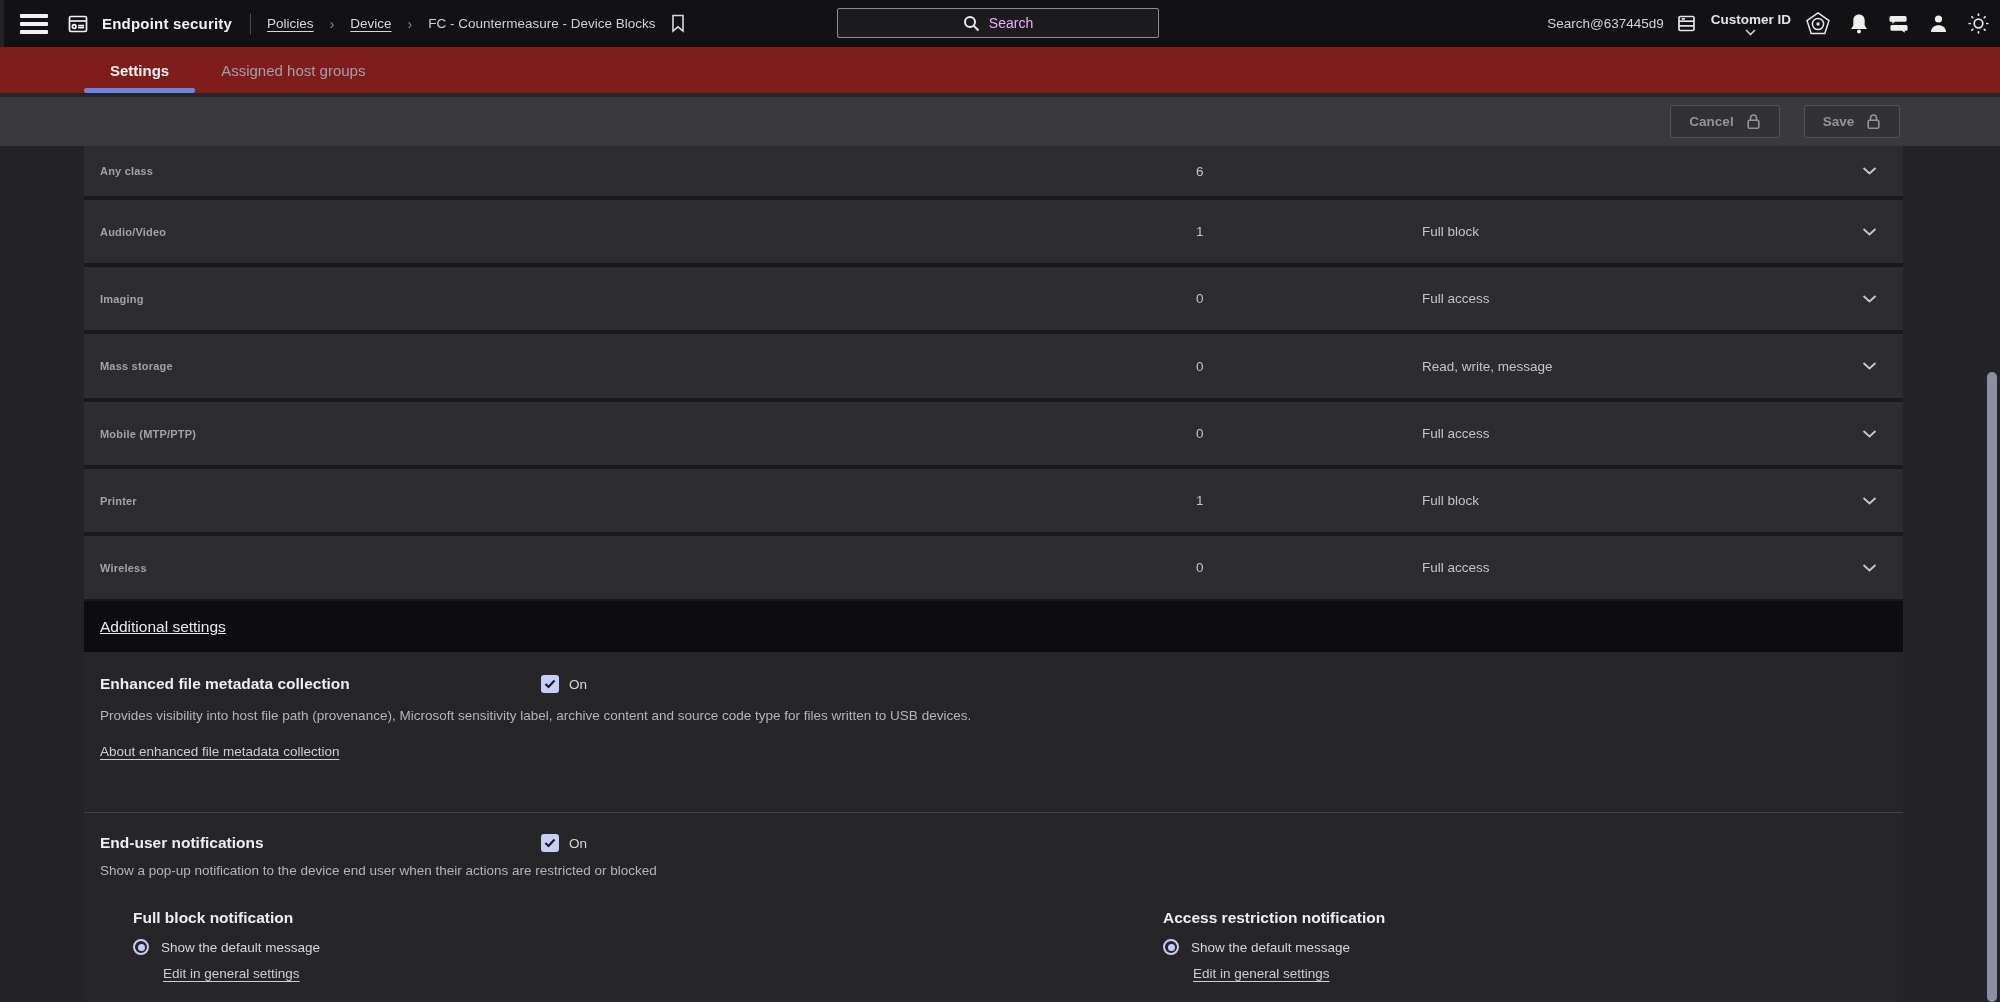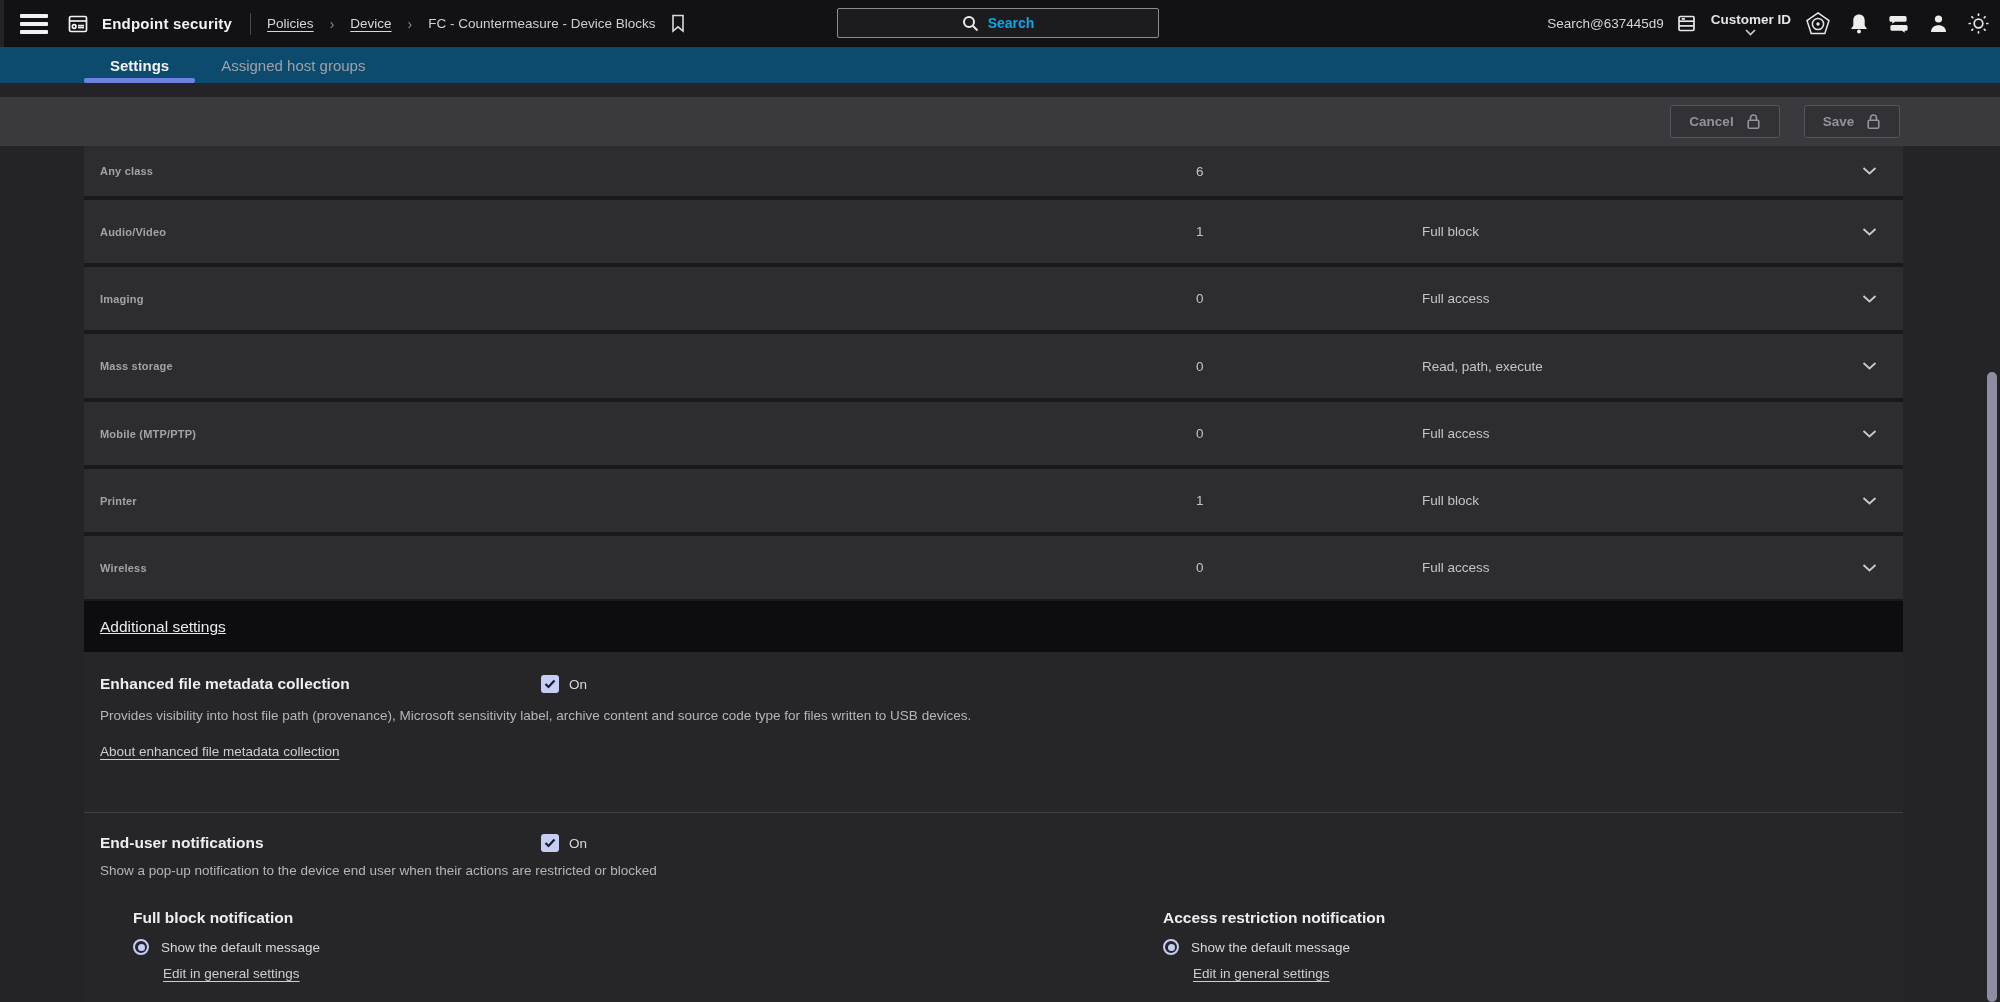--- a/index.html
+++ b/index.html
@@ -20,31 +20,31 @@
   .app-icon{margin-left:18px;}
   .app-title{margin-left:12px;font-size:15px;font-weight:700;color:#f2f2f4;letter-spacing:.2px;white-space:nowrap;}
   .tb-divider{width:1px;height:22px;background:#4a4a52;margin:0 16px 0 18px;}
   .crumbs{display:flex;align-items:center;gap:16px;font-size:13.5px;white-space:nowrap;}
   .crumb-link{color:#d7d8dc;text-decoration:underline;text-underline-offset:3px;cursor:pointer;}
   .crumb-sep{color:#8d8d94;font-size:14px;}
   .crumb-current{color:#cfd0d4;}
   .bookmark{margin-left:14px;cursor:pointer;}
 
   .searchbox{position:absolute;left:833px;top:8px;width:322px;height:30px;border:1px solid #8b8b92;border-radius:2px;background:#1c1c1f;display:flex;align-items:center;justify-content:center;gap:9px;cursor:text;}
-  .searchbox .ph{font-size:14px;font-weight:700;color:#0ea5e9;text-align:right;}
+  .searchbox .ph{font-size:14px;font-weight:400;color:#f0abfc;text-align:right;}
 
   .topbar-right{position:absolute;right:14px;top:0;height:47px;display:flex;align-items:center;}
   .ctx-text{font-size:13.5px;color:#d2d3d7;margin-right:12px;white-space:nowrap;}
   .icon-btn{display:flex;align-items:center;justify-content:center;cursor:pointer;}
   .customer{display:flex;align-items:center;gap:2px;margin:0 14px 0 14px;cursor:pointer;flex-direction:column;}
   .customer .lbl{font-size:13.5px;font-weight:600;color:#e3e4e8;white-space:nowrap;}
   .gap18{margin-left:18px;}
 
   
-  .tabbar{position:absolute;left:0;top:47px;width:2000px;height:36px;background:#0c4a6e;display:flex;align-items:stretch;}
+  .tabbar{position:absolute;left:0;top:47px;width:2000px;height:46px;background:#7f1d1d;display:flex;align-items:stretch;}
   .tab{position:relative;display:flex;align-items:center;padding:0 26px;font-size:15px;color:#a0a1a7;cursor:pointer;}
   .tab.first{margin-left:84px;}
   .tab.active{color:#f3f3f5;font-weight:700;}
   .tab.active::after{content:"";position:absolute;left:0;right:0;bottom:0;height:5px;border-radius:2px;background:#6f82e2;}
 
   
   .toolbar{position:absolute;left:0;top:97px;width:2000px;height:49px;background:#3a3a3e;display:flex;align-items:center;justify-content:flex-end;padding-right:100px;gap:24px;}
   .btn{height:33px;display:flex;align-items:center;justify-content:center;gap:12px;background:#313136;border:1px solid #55555c;border-radius:3px;font-size:13.5px;font-weight:600;color:#93939b;cursor:pointer;}
   .btn.cancel{width:110px;}
   .btn.save{width:96px;}
@@ -254,21 +254,21 @@
           <svg width="15" height="9" viewBox="0 0 15 9" fill="none" stroke="#c9cacd" stroke-width="1.8">
             <polyline points="1.5,1.5 7.5,7 13.5,1.5"></polyline>
           </svg>
         </span>
     </div>
     <div class="row-divider"></div>
 
     <div class="row" style="height:64px">
       <span class="label">Mass storage</span>
       <span class="count">0</span>
-      <span class="action">Read, path, execute</span>
+      <span class="action">Read, write, message</span>
       <span class="chev">
           <svg width="15" height="9" viewBox="0 0 15 9" fill="none" stroke="#c9cacd" stroke-width="1.8">
             <polyline points="1.5,1.5 7.5,7 13.5,1.5"></polyline>
           </svg>
         </span>
     </div>
     <div class="row-divider"></div>
 
     <div class="row">
       <span class="label">Mobile (MTP/PTP)</span>

